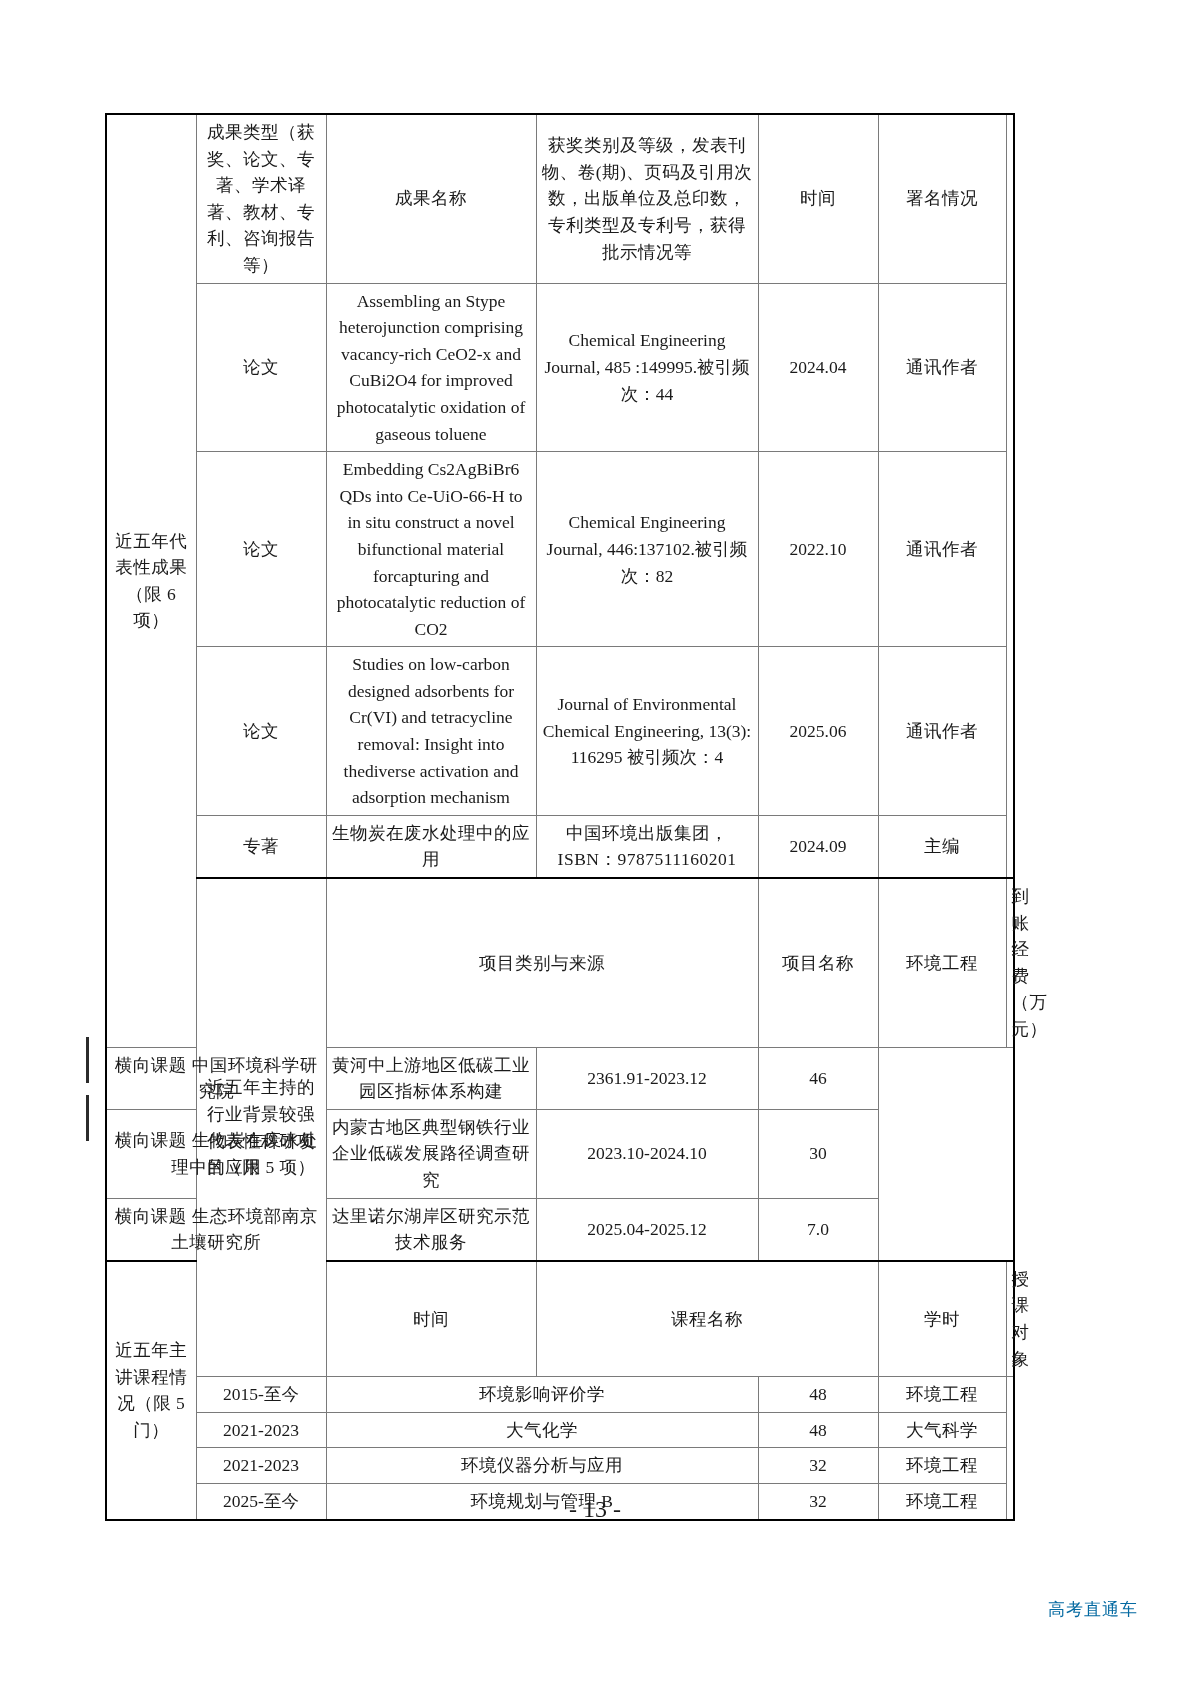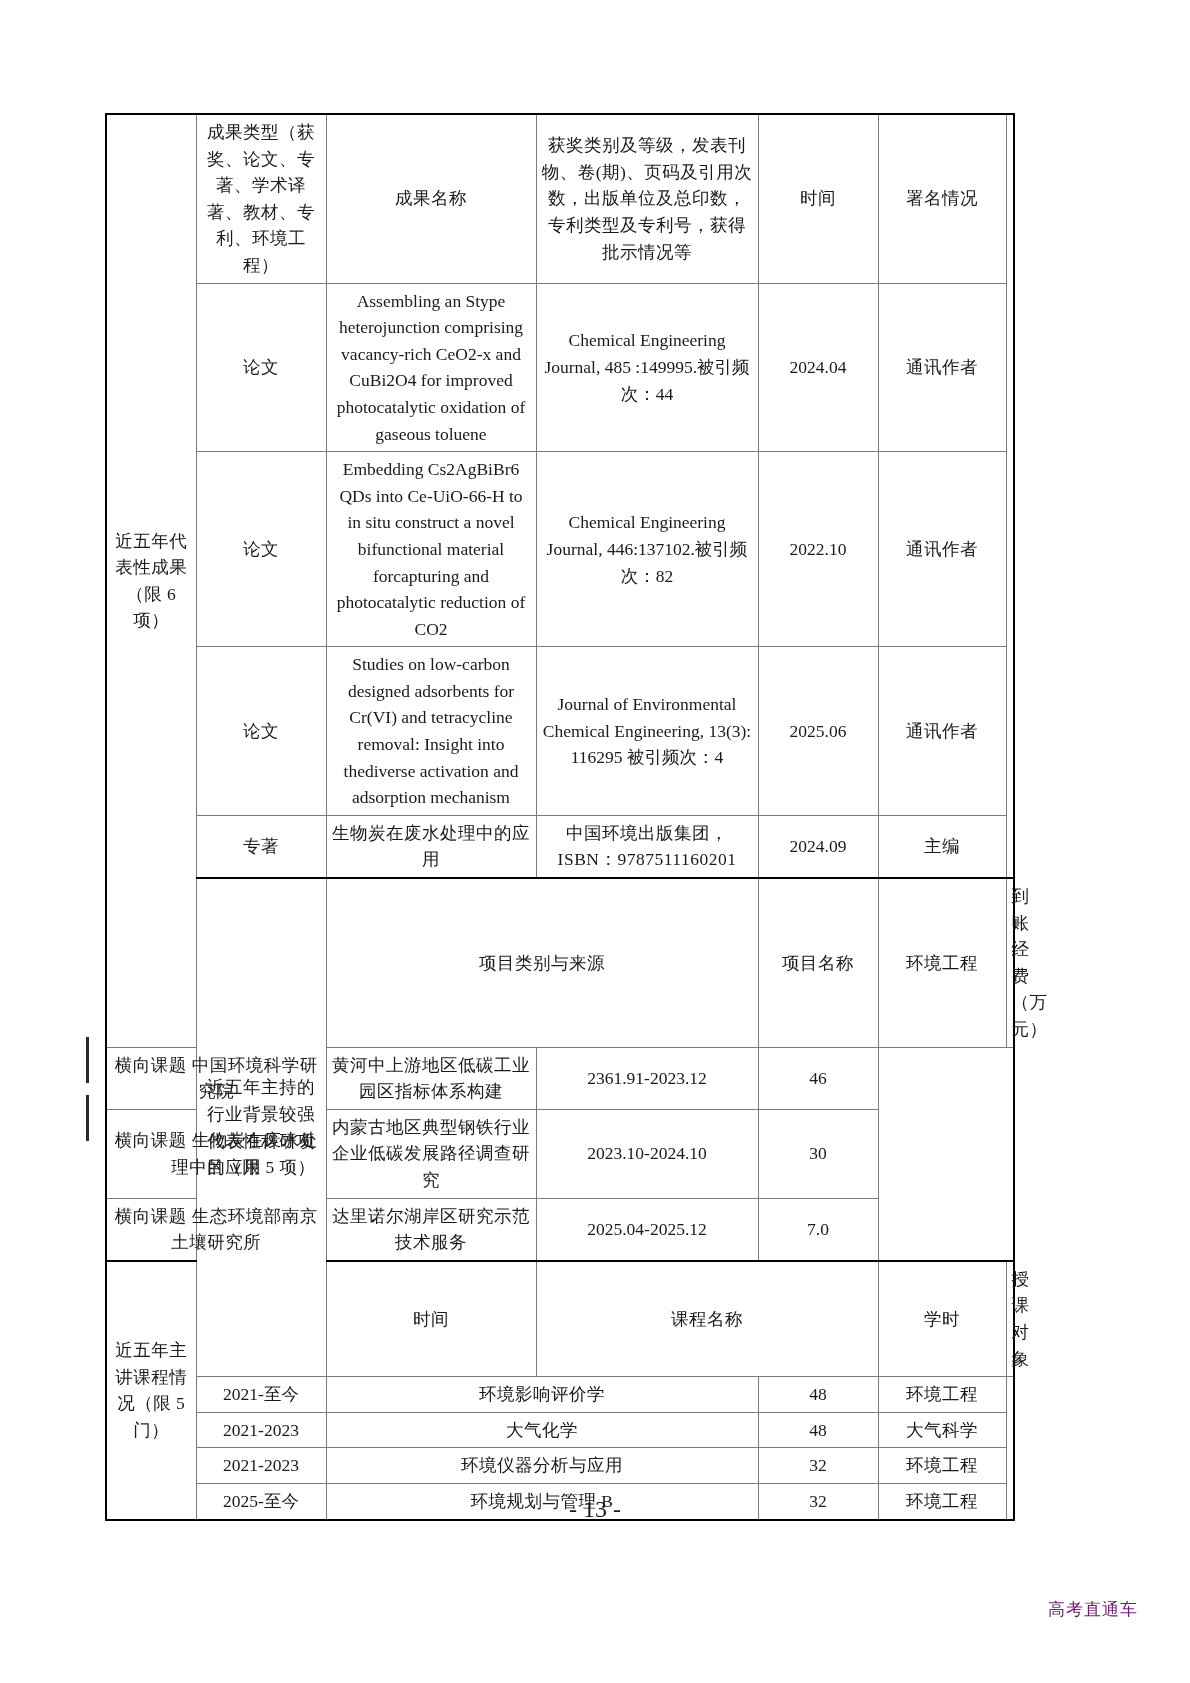--- a/index.html
+++ b/index.html
@@ -77,21 +77,21 @@
     text-align: center;
     font-size: 24px;
     font-family: "Liberation Serif", "DejaVu Serif", serif;
     color: #1a1a1a;
   }
   .watermark {
     position: absolute;
     right: 52px;
     top: 1598px;
     font-size: 17px;
-    color: #701a75;
+    color: #0369a1;
     font-family: "Liberation Sans", sans-serif;
     letter-spacing: 1px;
   }
 </style>
 </head>
 <body>
 
 <div class="page">
 
   <div class="margin-tick" style="top:1037px;height:46px;"></div>
@@ -103,21 +103,21 @@
       <col style="width:130px">
       <col style="width:210px">
       <col style="width:222px">
       <col style="width:120px">
       <col style="width:128px">
     </colgroup>
     <tbody>
 
       <tr class="sec-top">
         <td rowspan="6" class="cn rowlabel">近五年代表性成果（限 6 项）</td>
-        <td class="cn hdr">成果类型（获奖、论文、专著、学术译著、教材、专利、环境工程）</td>
+        <td class="cn hdr">成果类型（获奖、论文、专著、学术译著、教材、专利、咨询报告等）</td>
         <td class="cn hdr">成果名称</td>
         <td class="cn hdr">获奖类别及等级，发表刊物、卷(期)、页码及引用次数，出版单位及总印数，专利类型及专利号，获得批示情况等</td>
         <td class="cn hdr">时间</td>
         <td class="cn hdr">署名情况</td>
       </tr>
 
       <tr class="ach-row">
         <td class="cn">论文</td>
         <td class="en">Assembling an Stype heterojunction comprising vacancy-rich CeO2-x and CuBi2O4 for improved photocatalytic oxidation of gaseous toluene</td>
         <td class="en">Chemical Engineering Journal, 485 :149995.被引频次：44</td>
@@ -180,21 +180,21 @@
 
       <tr class="sec-top">
         <td rowspan="6" class="cn rowlabel">近五年主讲课程情况（限 5 门）</td>
         <td class="cn hdr">时间</td>
         <td colspan="2" class="cn hdr">课程名称</td>
         <td class="cn hdr">学时</td>
         <td class="cn hdr">授课对象</td>
       </tr>
 
       <tr>
-        <td class="en">2021-至今</td>
+        <td class="en">2015-至今</td>
         <td colspan="2" class="cn">环境影响评价学</td>
         <td class="en">48</td>
         <td class="cn">环境工程</td>
       </tr>
 
       <tr>
         <td class="en">2021-2023</td>
         <td colspan="2" class="cn">大气化学</td>
         <td class="en">48</td>
         <td class="cn">大气科学</td>

